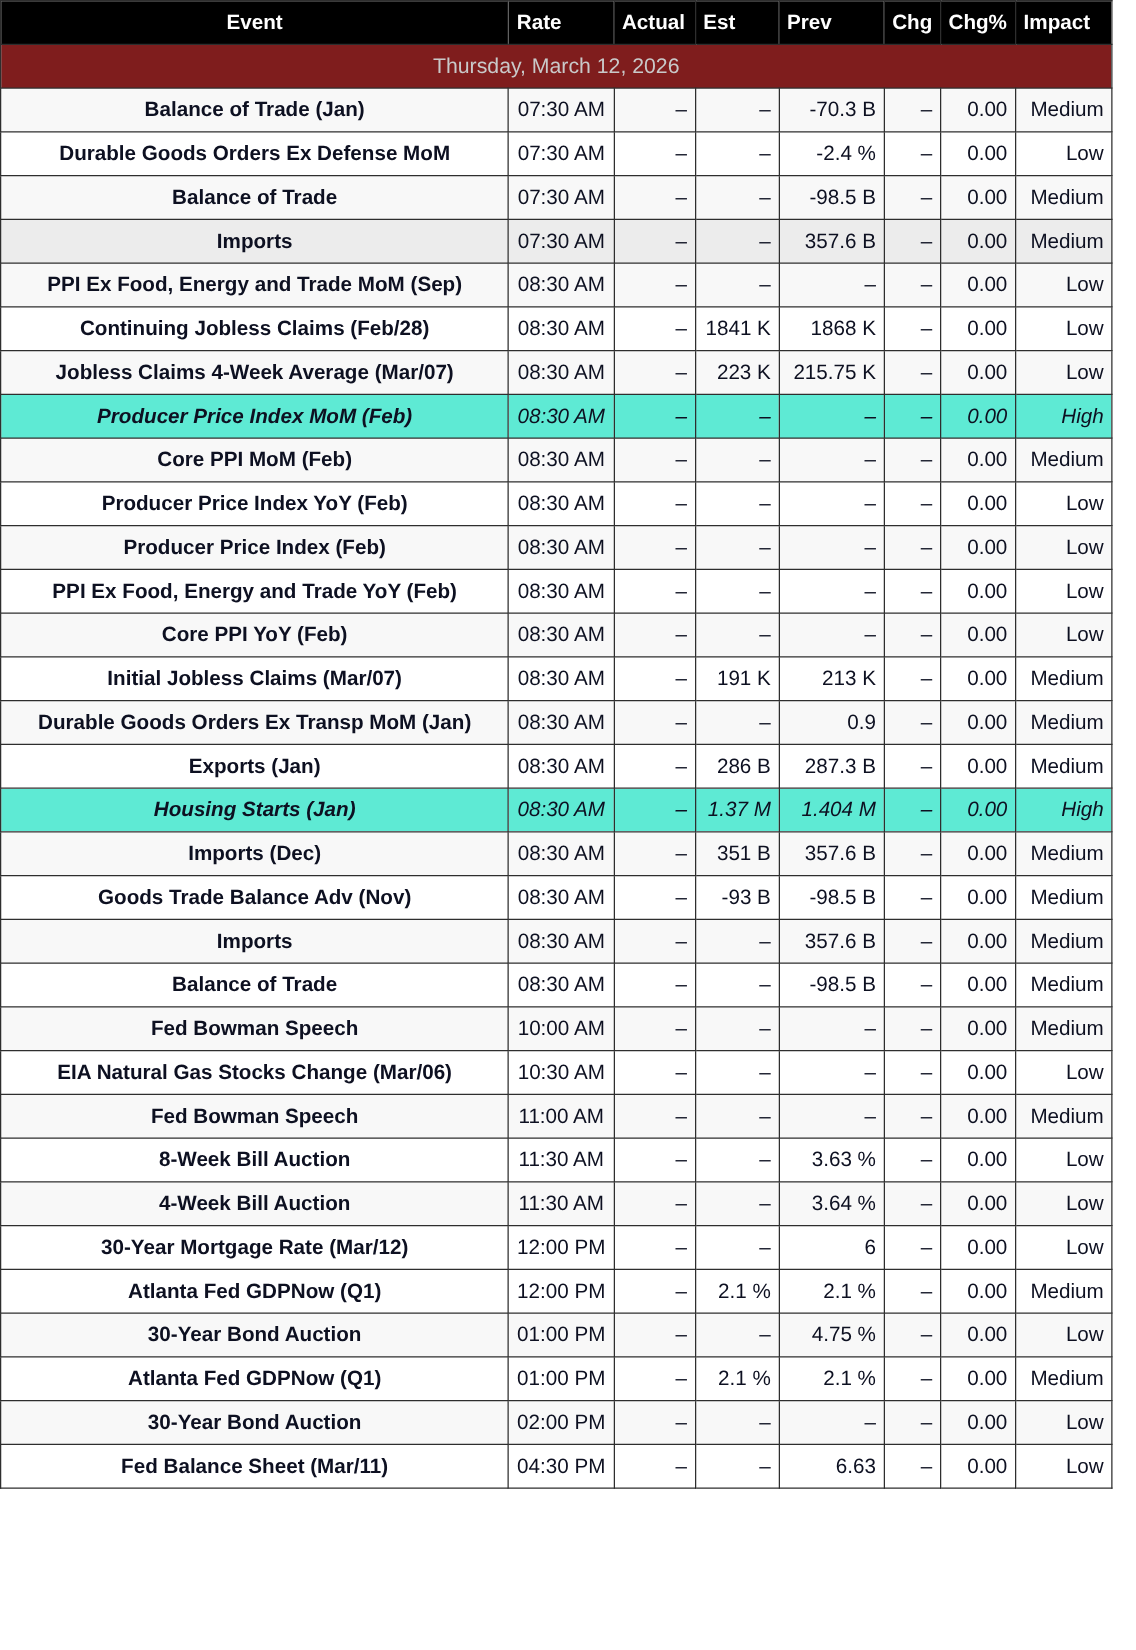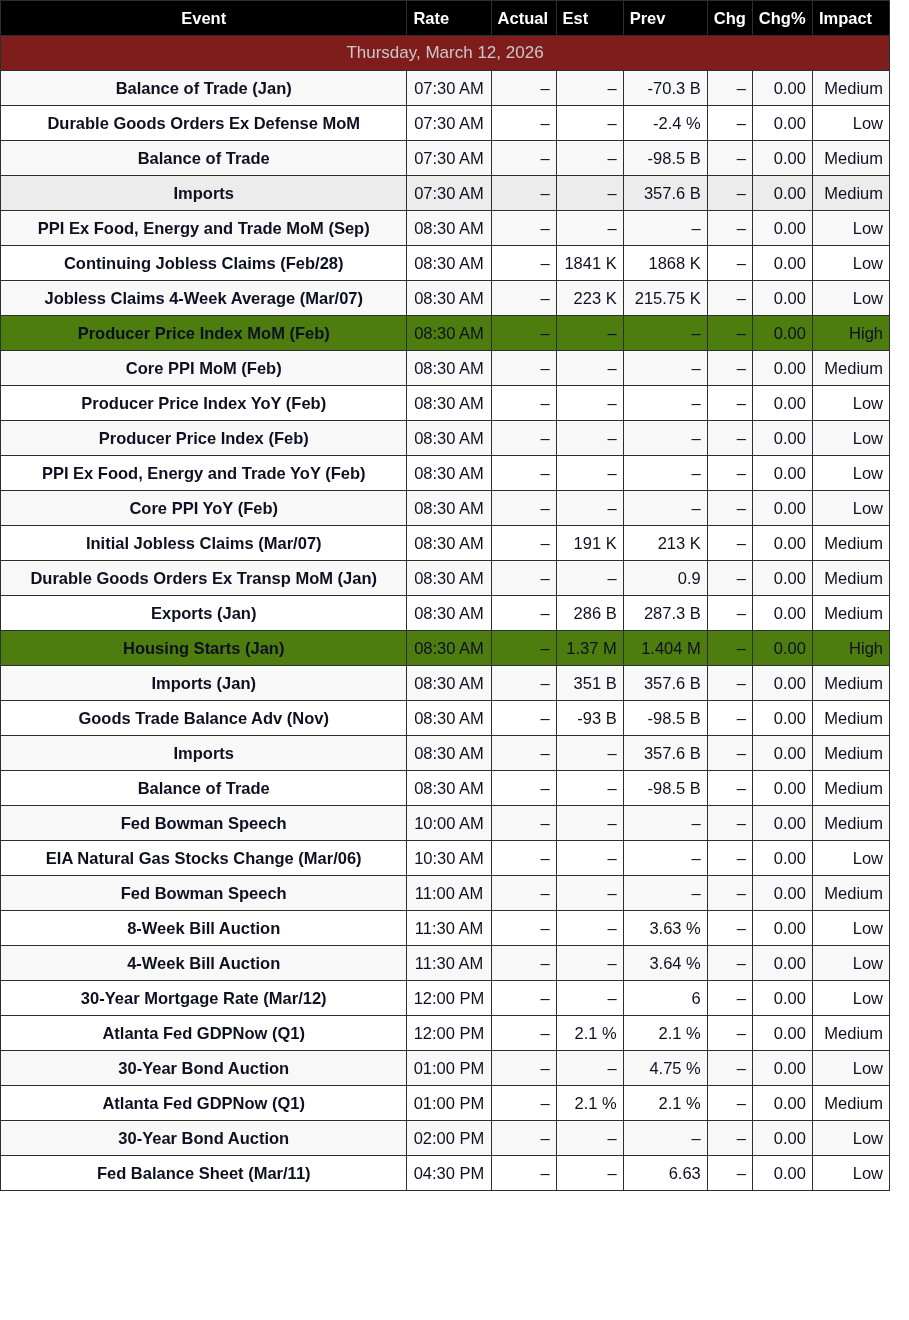--- a/index.html
+++ b/index.html
@@ -23,21 +23,21 @@
   tr.date-row td{
     background:#7f1d1d;color:#c9c9c9;text-align:center;font-weight:normal;
     font-size:17px;height:35px;
   }
   td.cell-event{font-weight:bold;text-align:center;}
   td.cell-time{text-align:center;}
   td.cell-actual,td.cell-est,td.cell-prev,td.cell-chg,td.cell-chgpct,td.cell-impact{text-align:right;}
   tr.stripe-a td{background:#f8f8f8;}
   tr.stripe-b td{background:#ffffff;}
   tr.shaded td{background:#ececec;}
-  tr.high td{background:#4d7c0f;}
+  tr.high td{background:#5eead4;font-style:italic;}
 </style>
 </head>
 <body>
 
 <div class="calendar-wrap">
   <table class="calendar">
     <colgroup>
         <col style="width: 406px;">
         <col style="width: 84px;">
         <col style="width: 65px;">
@@ -227,21 +227,21 @@
           <td class="cell-event">Housing Starts (Jan)</td>
           <td class="cell-time">08:30 AM</td>
           <td class="cell-actual">–</td>
           <td class="cell-est">1.37 M</td>
           <td class="cell-prev">1.404 M</td>
           <td class="cell-chg">–</td>
           <td class="cell-chgpct">0.00</td>
           <td class="cell-impact">High</td>
         </tr>
         <tr class="stripe-a">
-          <td class="cell-event">Imports (Jan)</td>
+          <td class="cell-event">Imports (Dec)</td>
           <td class="cell-time">08:30 AM</td>
           <td class="cell-actual">–</td>
           <td class="cell-est">351 B</td>
           <td class="cell-prev">357.6 B</td>
           <td class="cell-chg">–</td>
           <td class="cell-chgpct">0.00</td>
           <td class="cell-impact">Medium</td>
         </tr>
         <tr class="stripe-b">
           <td class="cell-event">Goods Trade Balance Adv (Nov)</td>

